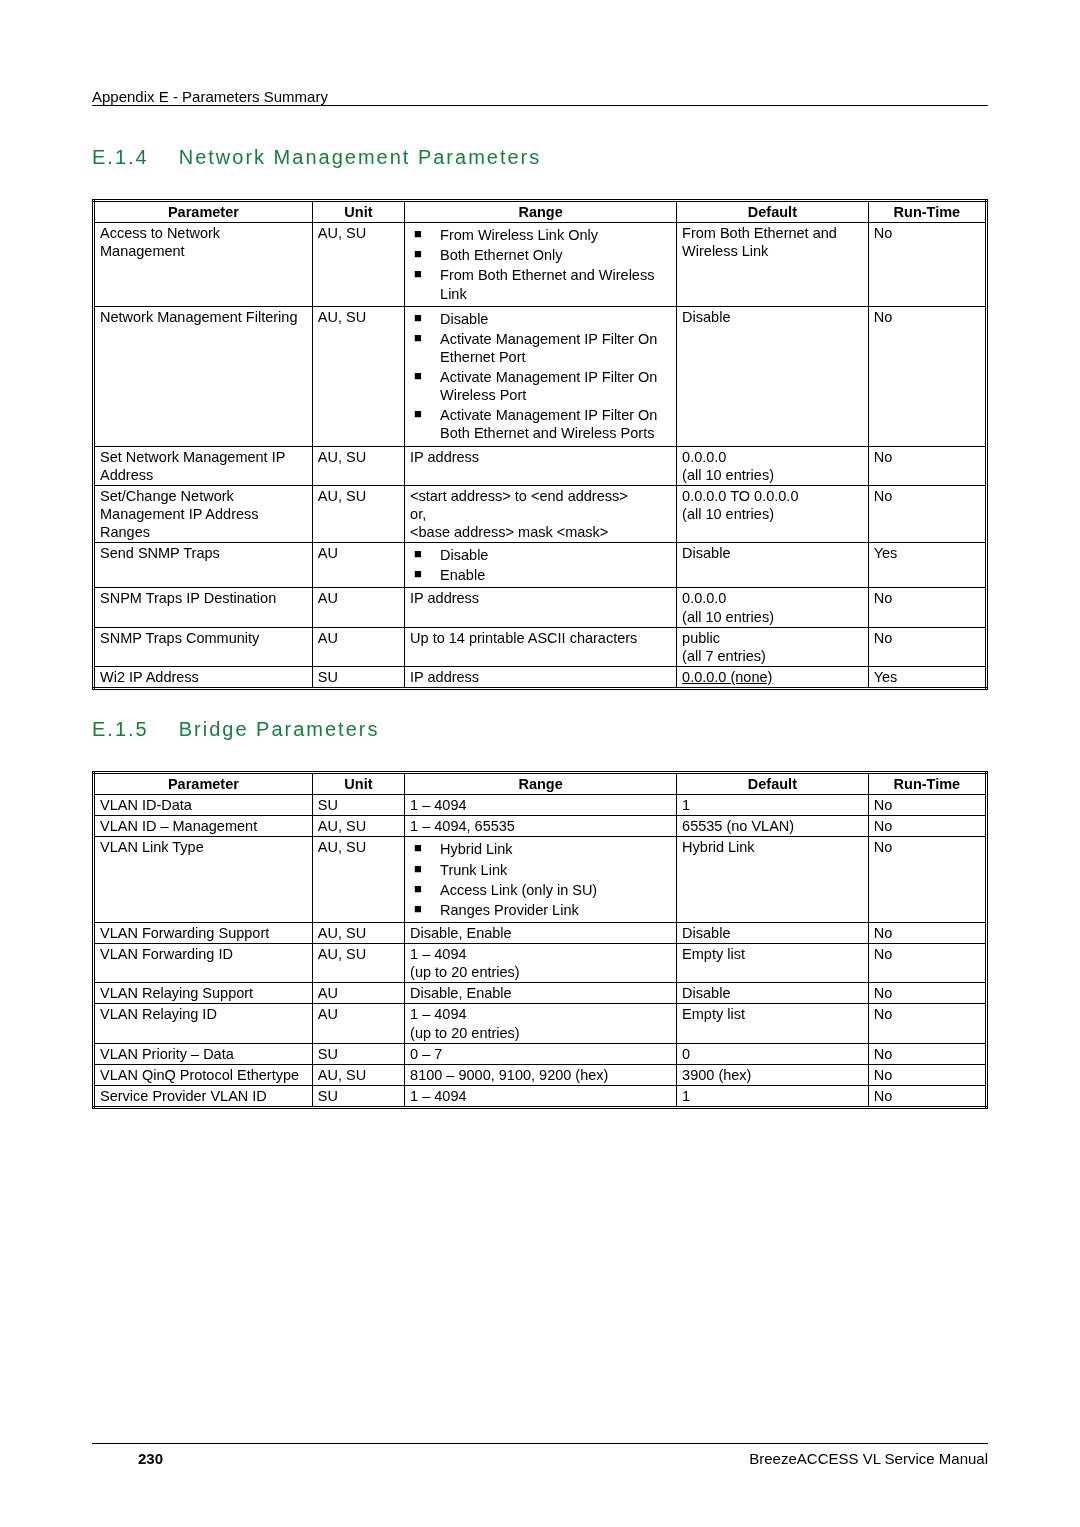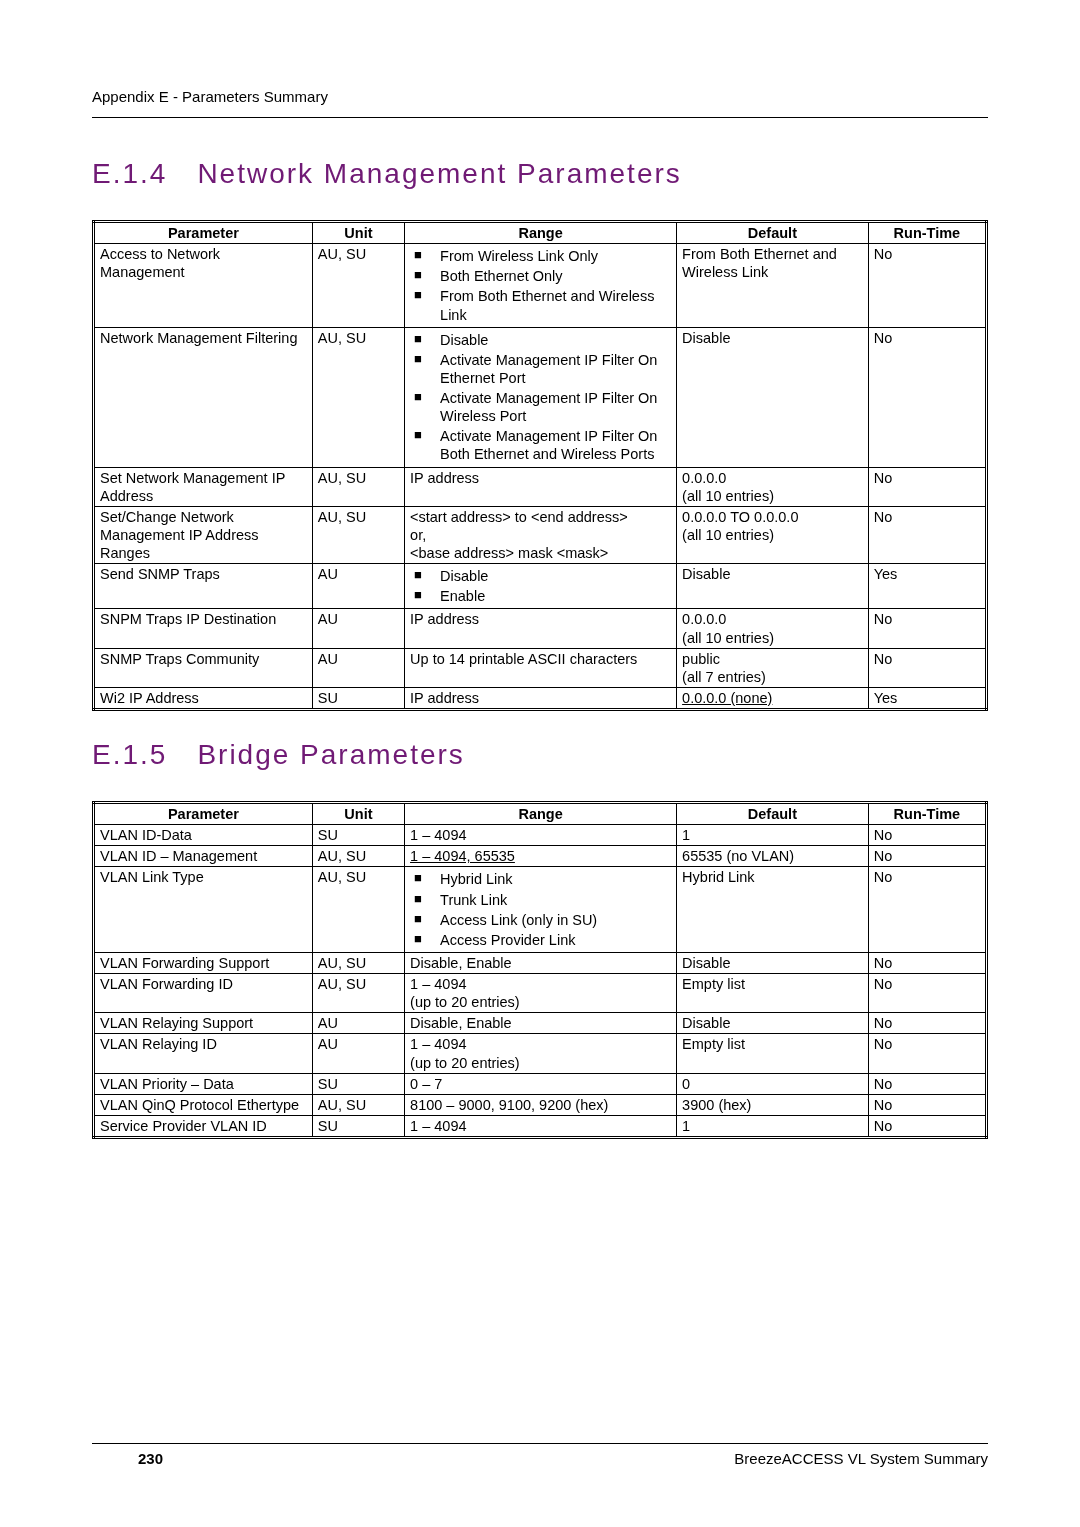--- a/index.html
+++ b/index.html
@@ -15,27 +15,27 @@
     width: 1080px;
     height: 1527px;
     box-sizing: border-box;
     padding: 88px 92px 60px 92px;
     position: relative;
   }
   .header-row {
     display: flex;
     justify-content: space-between;
     border-bottom: 1px solid #000;
-    padding-bottom: 12px;
+    padding-bottom: 0;
     margin-bottom: 40px;
     font-size: 15px;
   }
   .section-heading {
-    color: #701a75;
-    font-size: 28px;
+    color: #15803d;
+    font-size: 20px;
     letter-spacing: 2px;
     font-weight: normal;
     margin: 20px 0 30px 0;
   }
   .section-heading .num { margin-right: 30px; }
   table.params {
     border-collapse: collapse;
     width: 100%;
     margin-bottom: 28px;
   }
@@ -221,33 +221,33 @@
         <tr>
           <td>VLAN ID-Data</td>
           <td>SU</td>
           <td style="white-space: pre-line;">1 – 4094</td>
           <td style="white-space: pre-line;">1</td>
           <td>No</td>
         </tr>
         <tr>
           <td>VLAN ID – Management</td>
           <td>AU, SU</td>
-          <td style="white-space: pre-line; text-decoration: underline;">1 – 4094, 65535</td>
+          <td style="white-space: pre-line;">1 – 4094, 65535</td>
           <td style="white-space: pre-line;">65535 (no VLAN)</td>
           <td>No</td>
         </tr>
         <tr>
           <td>VLAN Link Type</td>
           <td>AU, SU</td>
           <td>
             <ul class="bullets">
               <li>Hybrid Link</li>
               <li>Trunk Link</li>
               <li>Access Link (only in SU)</li>
-              <li>Access Provider Link</li>
+              <li>Ranges Provider Link</li>
             </ul>
           </td>
           <td style="white-space: pre-line;">Hybrid Link</td>
           <td>No</td>
         </tr>
         <tr>
           <td>VLAN Forwarding Support</td>
           <td>AU, SU</td>
           <td style="white-space: pre-line;">Disable, Enable</td>
           <td style="white-space: pre-line;">Disable</td>
@@ -295,15 +295,15 @@
           <td>SU</td>
           <td style="white-space: pre-line;">1 – 4094</td>
           <td style="white-space: pre-line;">1</td>
           <td>No</td>
         </tr>
       </tbody>
   </table>
 
   <div class="footer">
     <span class="pageno">230</span>
-    <span>BreezeACCESS VL System Summary</span>
+    <span>BreezeACCESS VL Service Manual</span>
   </div>
 </div>
 
 </body></html>

